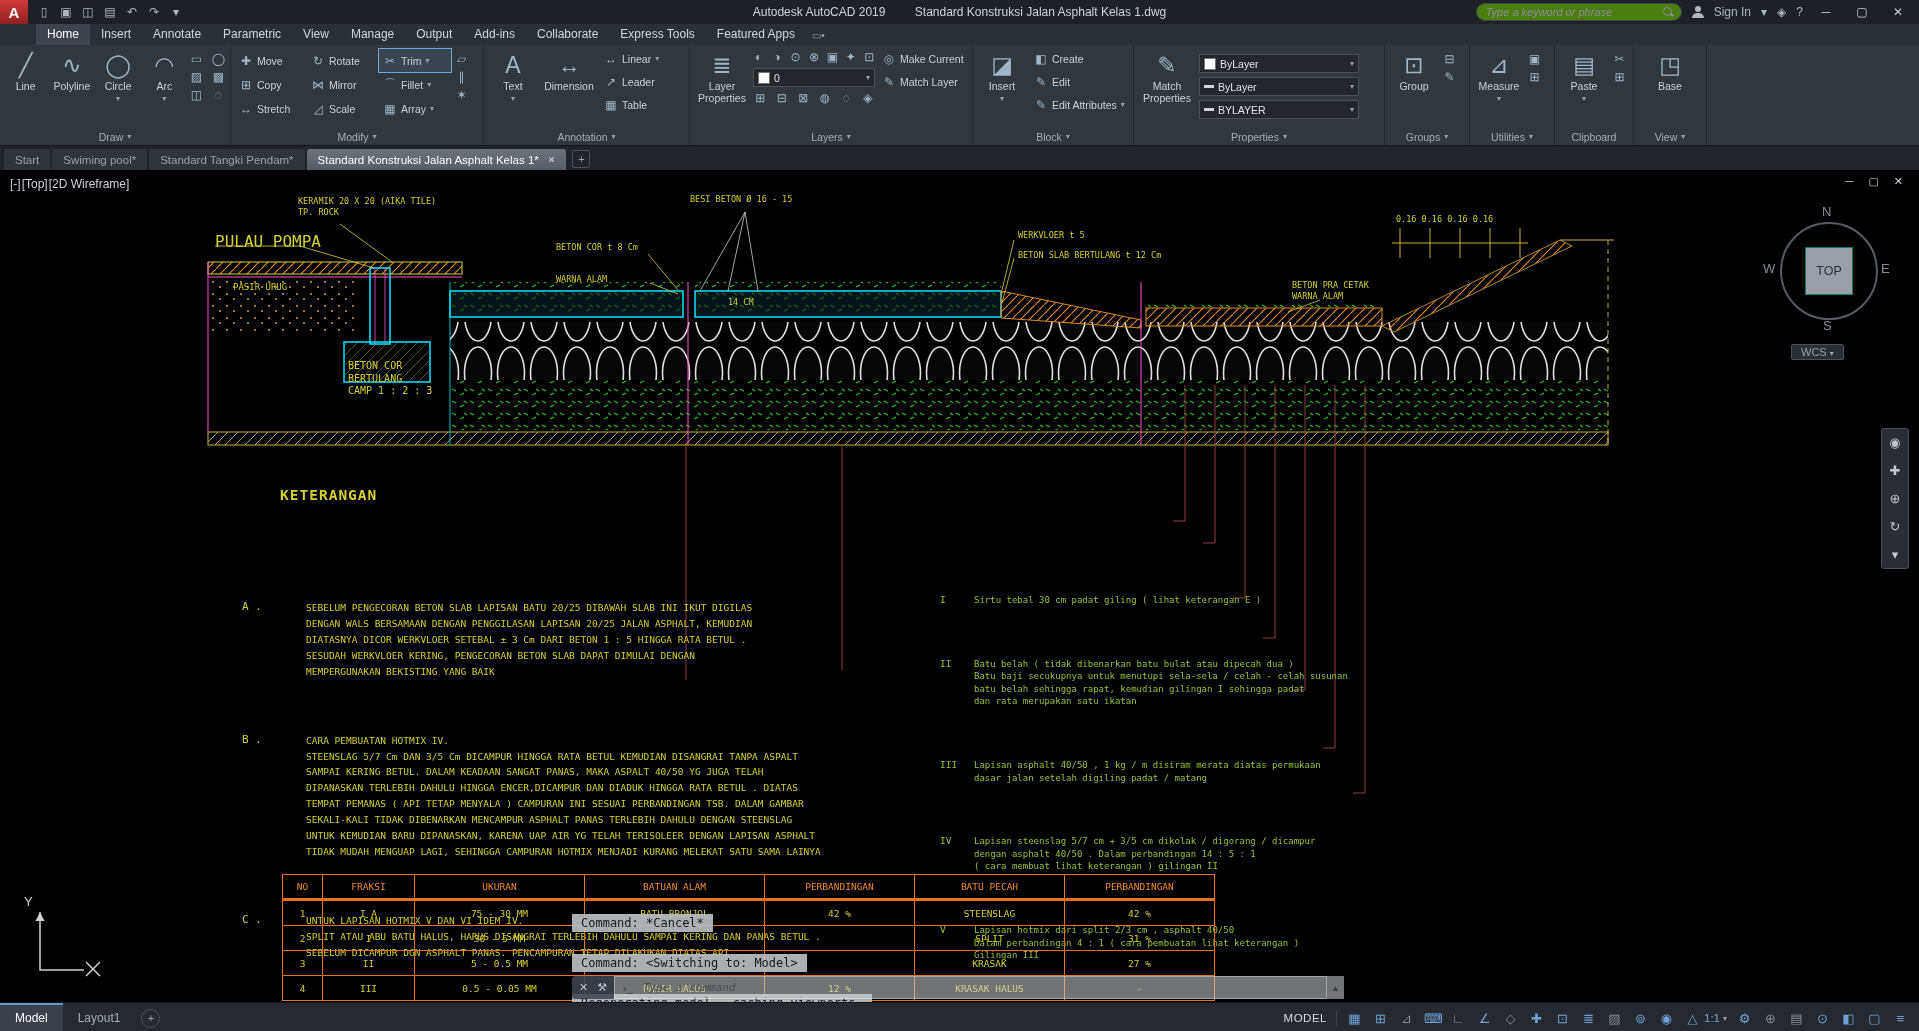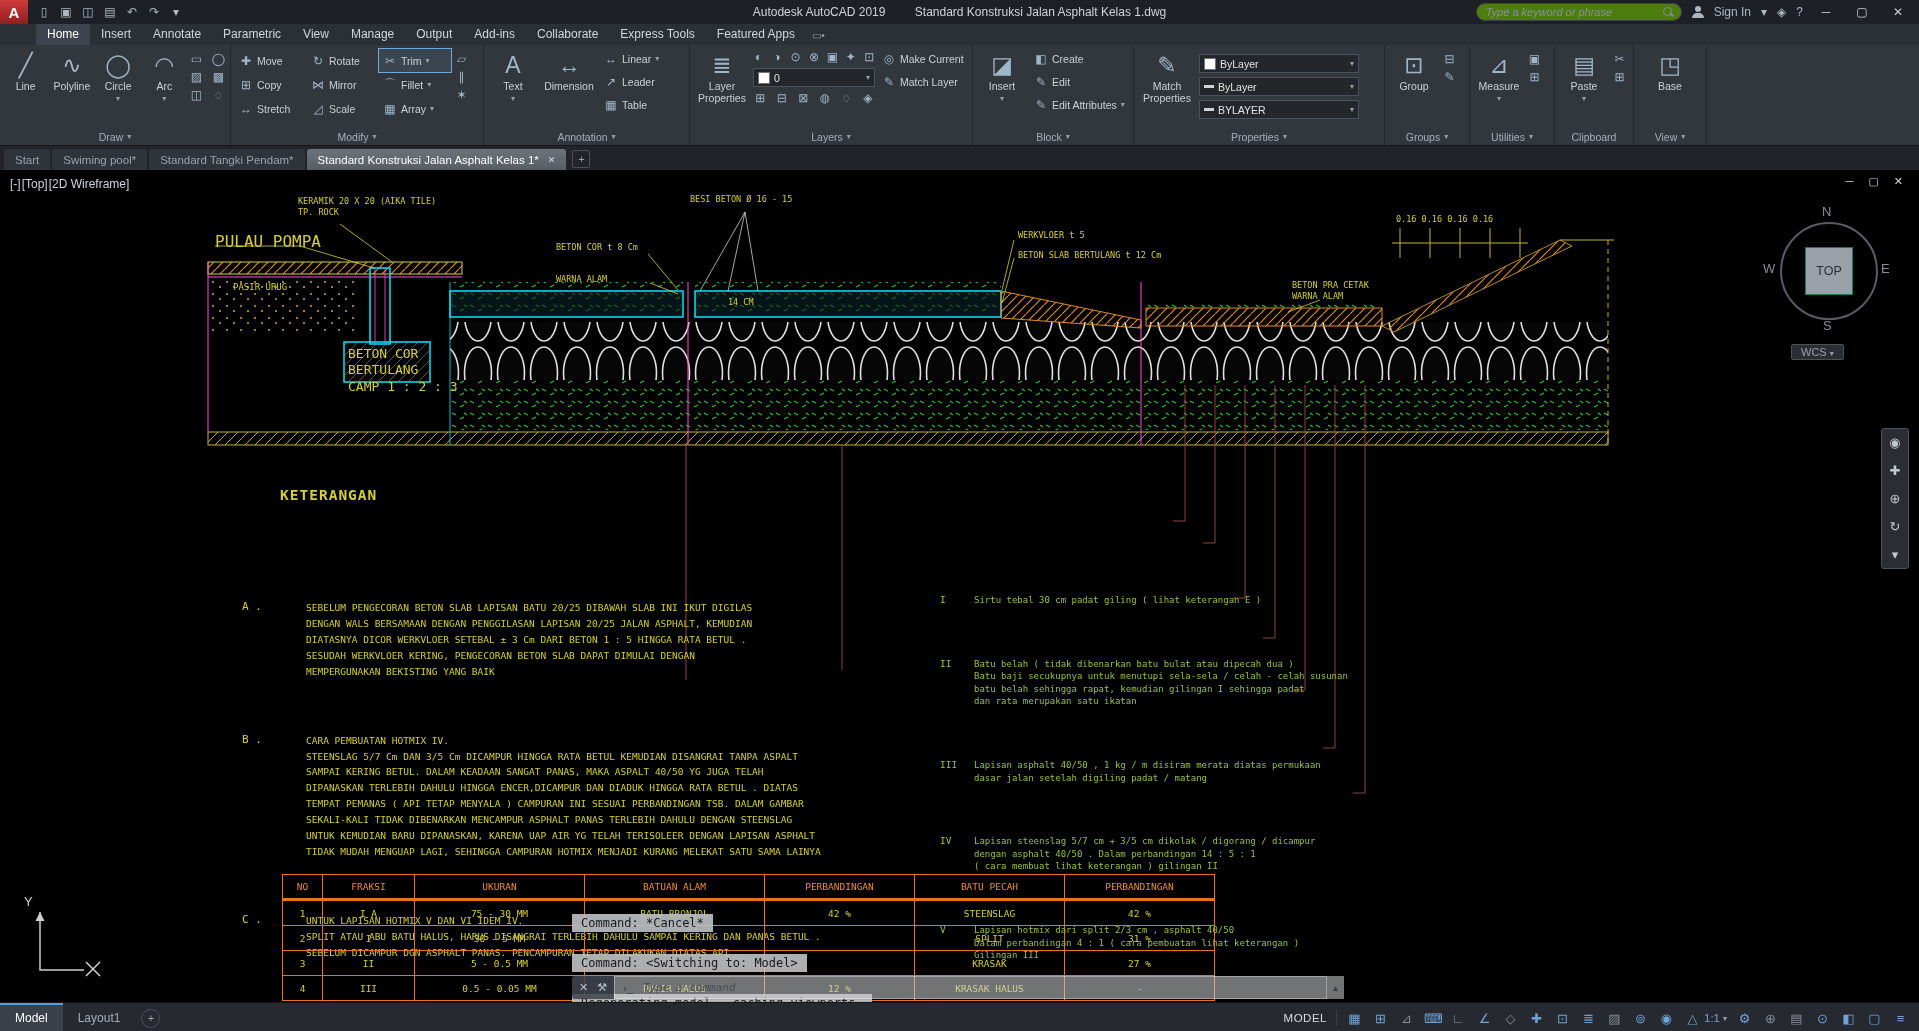--- a/index.html
+++ b/index.html
@@ -598,21 +598,21 @@
   <div class="ov" style="left:215px;top:62px;font-size:16px">PULAU POMPA</div>
   <div class="ov" style="left:233px;top:112px;font-size:9px">PASIR URUG</div>
   <div class="ov" style="left:690px;top:24px;font-size:8.5px">BESI BETON Ø 16 - 15</div>
   <div class="ov" style="left:556px;top:72px;font-size:8.5px">BETON COR t 8 Cm</div>
   <div class="ov" style="left:556px;top:104px;font-size:8.5px">WARNA ALAM</div>
   <div class="ov" style="left:728px;top:127px;font-size:8.5px">14 CM</div>
   <div class="ov" style="left:1018px;top:60px;font-size:8.5px">WERKVLOER t 5</div>
   <div class="ov" style="left:1018px;top:80px;font-size:8.5px">BETON SLAB BERTULANG t 12 Cm</div>
   <div class="ov" style="left:1292px;top:110px;font-size:8.5px">BETON PRA CETAK
 WARNA ALAM</div>
-  <div class="ov" style="left:348px;top:176px;font-size:13px">BETON COR
+  <div class="ov" style="left:348px;top:190px;font-size:10px">BETON COR
 BERTULANG
 CAMP 1 : 2 : 3</div>
   <div class="ov" style="left:1396px;top:44px;font-size:8.5px">0.16   0.16   0.16   0.16</div>
 
   <div class="ov ket">
     <div class="ktitle">KETERANGAN</div>
     <div>
       
     
         <div class="ksec">

